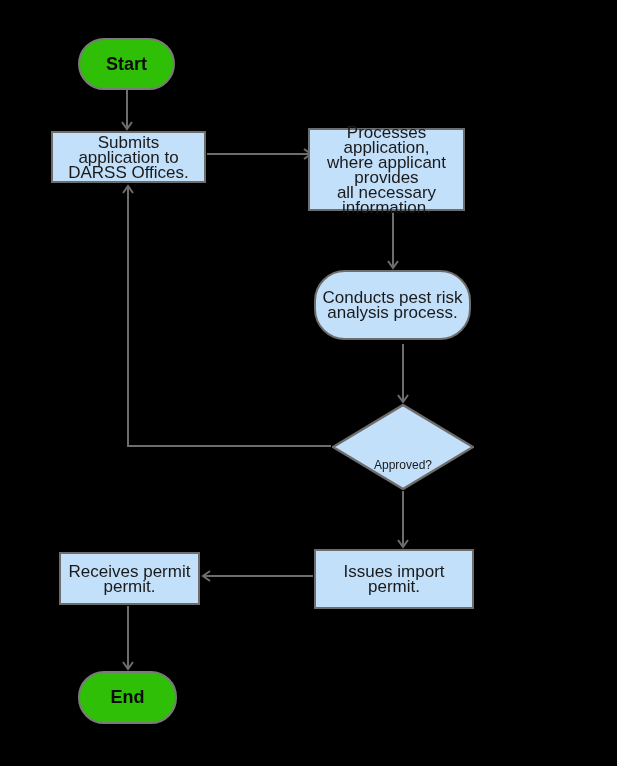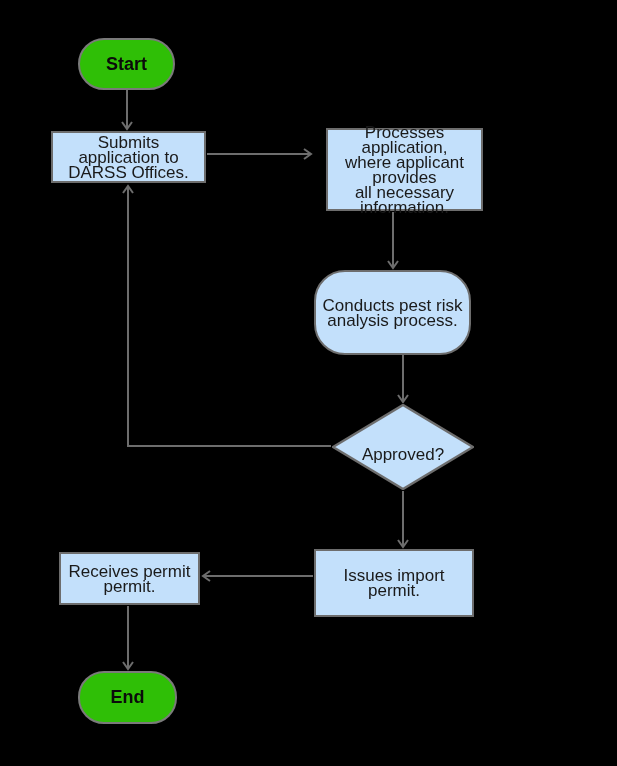--- a/index.html
+++ b/index.html
@@ -47,28 +47,28 @@
     color: #0b0b0b;
     font-weight: bold;
     font-size: 18px;
   }
   .decision-wrap {
     position: absolute;
   }
   .decision-wrap .dlabel {
     position: absolute;
     left: 0;
-    top: 8px;
+    top: 18px;
     width: 100%;
     height: 100%;
     display: flex;
     align-items: center;
     justify-content: center;
     color: #1a1a1a;
-    font-size: 17px;
+    font-size: 12px;
   }
   .node-text {
     white-space: pre-line;
     display: block;
   }
 </style>
 </head>
 <body>
 
 <div id="canvas">
@@ -94,39 +94,39 @@
 
   <div class="node terminator" id="n-start" style="left: 78px; top: 38px; width: 97px; height: 52px; background: rgb(47, 191, 6); border-color: rgb(122, 122, 122);">
     <span class="node-text">Start</span>
   </div>
 
   <div class="node process" id="n-submits" style="left: 51px; top: 131px; width: 155px; height: 52px; background: rgb(195, 224, 251); border-color: rgb(109, 109, 109); color: rgb(26, 26, 26);">
     <span class="node-text">Submits application to
 DARSS Offices.</span>
   </div>
 
-  <div class="node process" id="n-processes" style="left: 326px; top: 128px; width: 157px; height: 83px; background: rgb(195, 224, 251); border-color: rgb(109, 109, 109); color: rgb(26, 26, 26);">
+  <div class="node process" id="n-processes" style="left: 308px; top: 128px; width: 157px; height: 83px; background: rgb(195, 224, 251); border-color: rgb(109, 109, 109); color: rgb(26, 26, 26);">
     <span class="node-text">Processes application,
 where applicant provides
 all necessary information.</span>
   </div>
 
-  <div class="node process" id="n-pest" style="left: 314px; top: 270px; width: 157px; height: 85px; background: rgb(195, 224, 251); border-color: rgb(109, 109, 109); color: rgb(26, 26, 26); border-radius: 31px;">
+  <div class="node process" id="n-pest" style="left: 314px; top: 270px; width: 157px; height: 70px; background: rgb(195, 224, 251); border-color: rgb(109, 109, 109); color: rgb(26, 26, 26); border-radius: 31px;">
     <span class="node-text">Conducts pest risk
 analysis process.</span>
   </div>
 
   <div class="decision-wrap" id="n-approved" style="left: 332px; top: 404px; width: 142px; height: 86px;">
     <svg class="dshape" width="142" height="86" viewBox="0 0 142 86">
         <polygon points="71,1 141,43 71,85 1,43" fill="#c3e0fb" stroke="#6d6d6d" stroke-width="2.5"></polygon>
       </svg>
     <span class="dlabel">Approved?</span>
   </div>
 
-  <div class="node process" id="n-issues" style="left: 314px; top: 549px; width: 160px; height: 68px; background: rgb(195, 224, 251); border-color: rgb(109, 109, 109); color: rgb(26, 26, 26);">
+  <div class="node process" id="n-issues" style="left: 314px; top: 549px; width: 160px; height: 60px; background: rgb(195, 224, 251); border-color: rgb(109, 109, 109); color: rgb(26, 26, 26);">
     <span class="node-text">Issues import permit.</span>
   </div>
 
   <div class="node process" id="n-receives" style="left: 59px; top: 552px; width: 141px; height: 53px; background: rgb(195, 224, 251); border-color: rgb(109, 109, 109); color: rgb(26, 26, 26);">
     <span class="node-text">Receives permit permit.</span>
   </div>
 
   <div class="node terminator" id="n-end" style="left: 78px; top: 671px; width: 99px; height: 53px; background: rgb(47, 191, 6); border-color: rgb(122, 122, 122);">
     <span class="node-text">End</span>
   </div>

